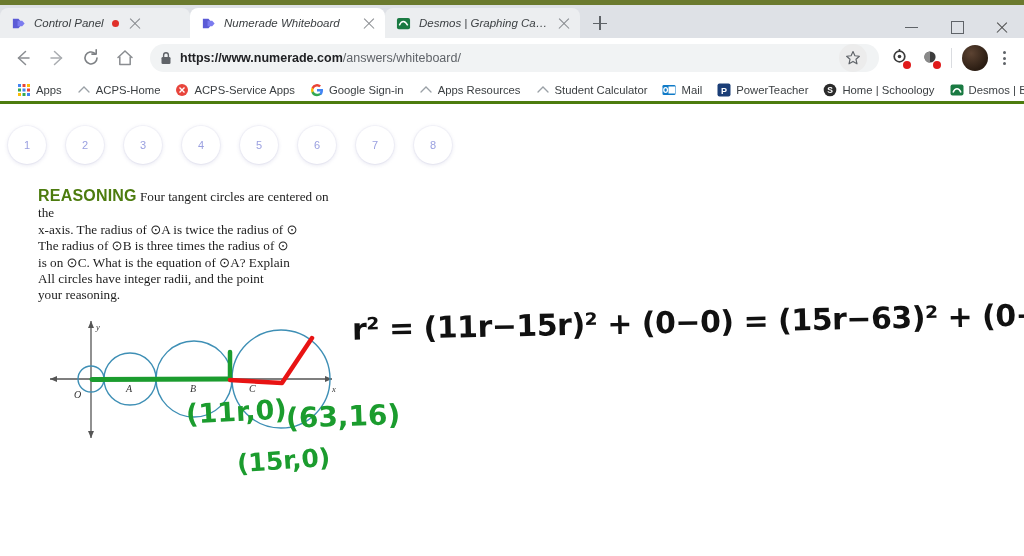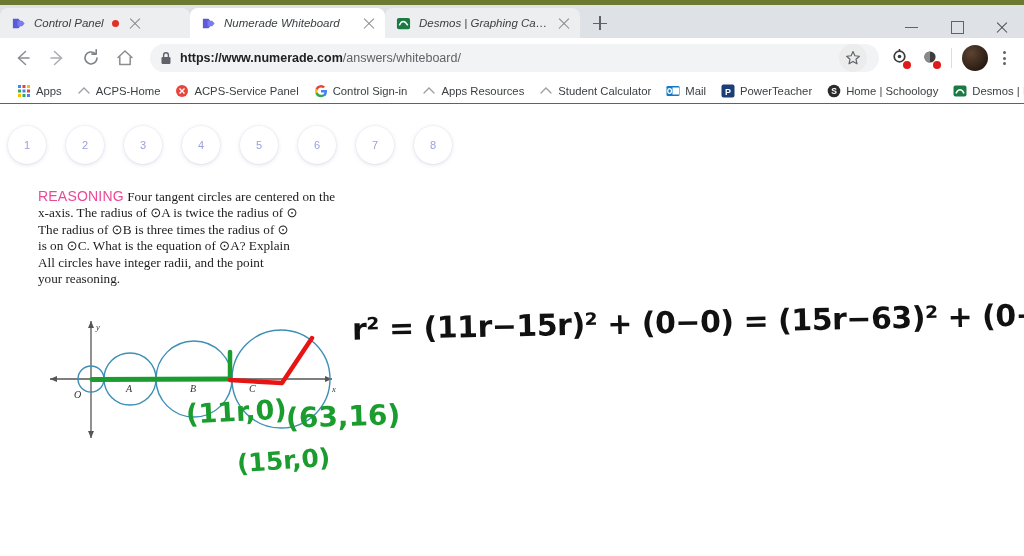--- a/index.html
+++ b/index.html
@@ -111,21 +111,21 @@
   .kebab i {
     position:absolute; left:11px; width:3.4px; height:3.4px; border-radius:50%;
     background:#5f6368; display:block;
   }
   .kebab i:nth-child(1){ top:8px; } .kebab i:nth-child(2){ top:13.5px; } .kebab i:nth-child(3){ top:19px; }
 
   
   .bookmarks {
     position: absolute; top: 78px; left: 0; width: 1024px; height: 26px;
     background: #ffffff; display: flex; align-items: center;
-    padding-left: 10px; gap: 1px; border-bottom: 1px solid #4d7c0f;
+    padding-left: 10px; gap: 1px; border-bottom: 3px solid #4d7c0f;
   }
   .bm {
     display: flex; align-items: center; gap: 5px; padding: 3px 7px;
     font-size: 11.3px; color: #3c4043; white-space: nowrap; border-radius: 4px;
   }
   .bm-ico { width: 14px; height: 14px; flex: 0 0 14px; display:block; }
 
   
   .page {
     position: absolute; top: 104px; left: 0; width: 1024px; height: 452px;
@@ -141,21 +141,21 @@
     display: flex; align-items: center; justify-content: center;
     font-size: 11px; color: #9aa0e0;
   }
 
   
   .prob {
     position: absolute; left: 38px; top: 84px; width: 300px;
     font-family: "Liberation Serif", serif;
     font-size: 13.2px; line-height: 16.4px; color: #1c1c1c;
   }
-  .prob .kw { font-family: "Liberation Sans", sans-serif; font-weight: 400; color:#ec4899; font-size:14px; letter-spacing:.2px;}
+  .prob .kw { font-family: "Liberation Sans", sans-serif; font-weight: 700; color:#4d7c0f; font-size:16px; letter-spacing:.2px;}
 
   .fig { position: absolute; left: 44px; top: 212px; width: 300px; height: 125px; }
 
   
   .hand {
     position: absolute;
     font-family: "DejaVu Sans", sans-serif;
     font-weight: 700;
     white-space: nowrap;
     pointer-events: none;
@@ -314,31 +314,31 @@
         <path d="M2 9 L7 4 L12 9" stroke="#9aa0a6" stroke-width="1.3" fill="none" stroke-linecap="round"></path>
       </svg>
       <span>ACPS-Home</span>
     </div>
 
     <div class="bm">
       <svg class="bm-ico" viewBox="0 0 14 14">
         <circle cx="7" cy="7" r="6" fill="#e8453c"></circle>
         <path d="M4.5 4.5 L9.5 9.5 M9.5 4.5 L4.5 9.5" stroke="#fff" stroke-width="1.4"></path>
       </svg>
-      <span>ACPS-Service Panel</span>
+      <span>ACPS-Service Apps</span>
     </div>
 
     <div class="bm">
       <svg class="bm-ico" viewBox="0 0 14 14">
         <path d="M13 7.2c0-.5 0-.9-.1-1.3H7v2.5h3.4c-.1.8-.6 1.5-1.2 2v1.7h2c1.2-1.1 1.8-2.7 1.8-4.9z" fill="#4285f4"></path>
         <path d="M7 13.2c1.6 0 3-.5 4-1.4l-2-1.6c-.5.4-1.2.6-2 .6-1.6 0-2.9-1-3.4-2.5H1.6v1.6A6 6 0 0 0 7 13.2z" fill="#34a853"></path>
         <path d="M3.6 8.3a3.6 3.6 0 0 1 0-2.3V4.4H1.6a6 6 0 0 0 0 5.4l2-1.5z" fill="#fbbc05"></path>
         <path d="M7 3.4c.9 0 1.7.3 2.3.9l1.7-1.7A6 6 0 0 0 1.6 4.4l2 1.6C4.1 4.5 5.4 3.4 7 3.4z" fill="#ea4335"></path>
       </svg>
-      <span>Control Sign-in</span>
+      <span>Google Sign-in</span>
     </div>
 
     <div class="bm">
       <svg class="bm-ico" viewBox="0 0 14 14">
         <path d="M2 9 L7 4 L12 9" stroke="#9aa0a6" stroke-width="1.3" fill="none" stroke-linecap="round"></path>
       </svg>
       <span>Apps Resources</span>
     </div>
 
     <div class="bm">

